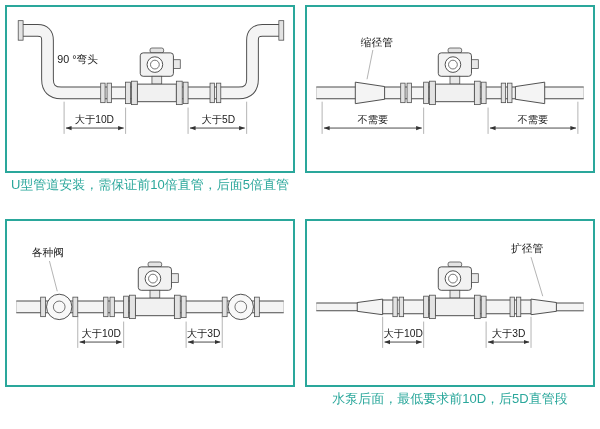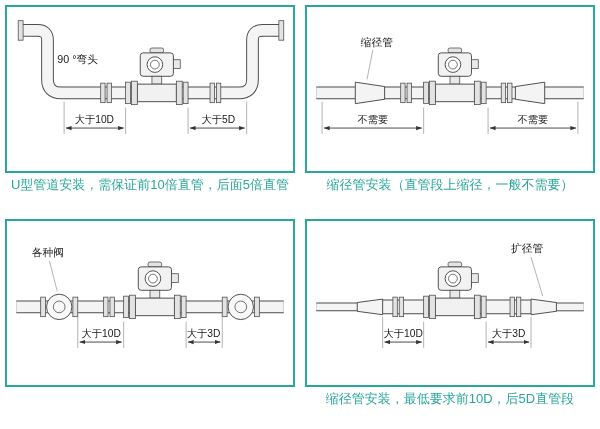--- a/index.html
+++ b/index.html
@@ -121,23 +121,20 @@
             <text class="dimlbl" x="66" y="119">不需要</text>
           </g>
           <g>
             <line class="wit" x1="184" y1="103" x2="184" y2="130"></line>
             <line class="wit" x1="276" y1="97" x2="276" y2="130"></line>
             <line class="dim" x1="186" y1="124" x2="274" y2="124" marker-start="url(#arr)" marker-end="url(#arr)"></line>
             <text class="dimlbl" x="230" y="119">不需要</text>
           </g>
         </svg>
       </div>
-      <div class="caption">
-        <span>缩径管安装（直管段上缩径，一般不需要）</span>
-      </div>
     </section>
 
     <section class="panel">
       <div class="diagram-box">
         <svg class="diagram" viewBox="0 0 290 168">
           <path class="po" stroke-width="13" d="M8,88 H282"></path>
           <path class="pi" stroke-width="11" d="M8,88 H282"></path>
           <use href="#sym-valve" x="52" y="88"></use>
           <use href="#sym-valve" x="238" y="88"></use>
           <use href="#sym-flangepair" x="103" y="88"></use>
@@ -186,18 +183,18 @@
           </g>
           <g>
             <line class="wit" x1="182" y1="103" x2="182" y2="130"></line>
             <line class="wit" x1="228" y1="98" x2="228" y2="130"></line>
             <line class="dim" x1="184" y1="124" x2="226" y2="124" marker-start="url(#arr)" marker-end="url(#arr)"></line>
             <text class="dimlbl" x="205" y="119">大于3D</text>
           </g>
         </svg>
       </div>
       <div class="caption">
-        <span>缩径管安装，最低要求前10D，后5D直管段</span>
+        <span>水泵后面，最低要求前10D，后5D直管段</span>
       </div>
     </section>
 
   </div>
 </div>
 
 </body></html>

